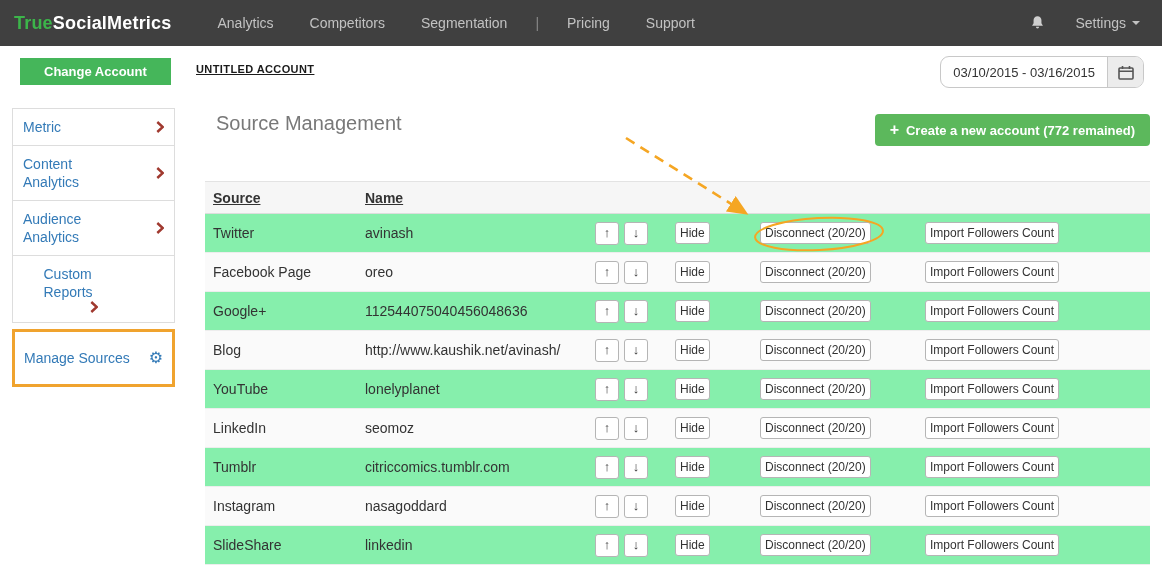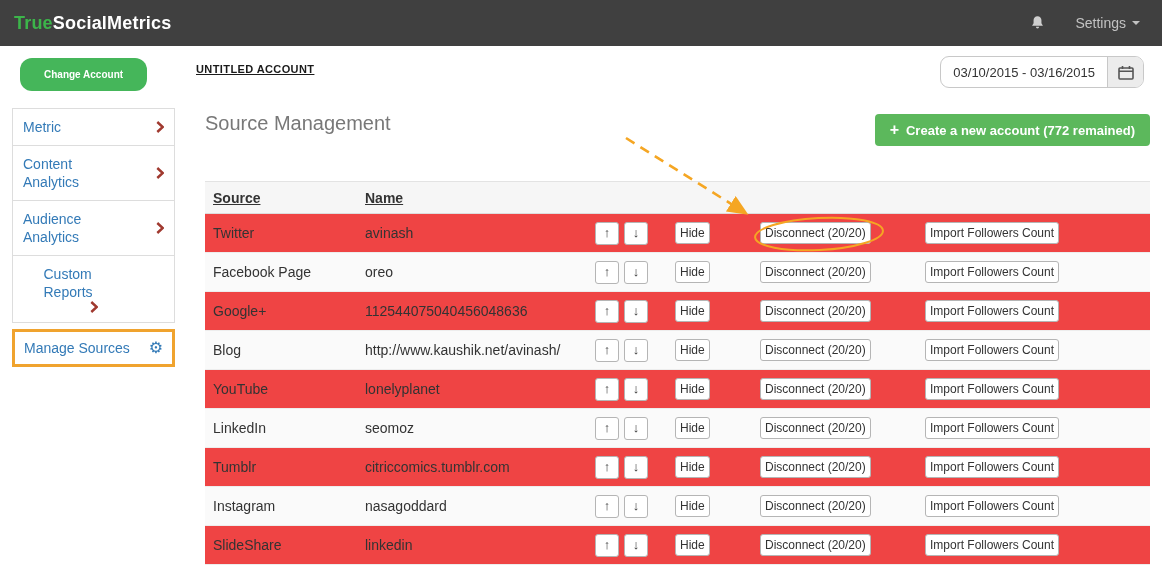--- a/index.html
+++ b/index.html
@@ -14,57 +14,57 @@
   .topnav { display:flex; margin-left:28px; align-items:center; }
   .nav-item { color:#c2c2c2; font-size:14px; padding:0 18px; cursor:pointer; }
   .nav-divider { color:#8a8a8a; font-size:14px; padding:0 10px; }
   .topbar-right { margin-left:auto; display:flex; align-items:center; margin-right:22px; gap:30px; }
   .bell { cursor:pointer; display:flex; align-items:center; }
   .settings { color:#c2c2c2; font-size:14px; cursor:pointer; display:flex; align-items:center; gap:6px; }
   .caret { width:0; height:0; border-left:4px solid transparent; border-right:4px solid transparent;
            border-top:4px solid #c2c2c2; display:inline-block; }
 
   
-  .btn-change { position:absolute; left:20px; top:58px; height:33px; padding:0 24px;
-                background:#45b65a; border:none; border-radius:12px; color:#fff;
-                font-size:10px; font-weight:bold; cursor:pointer; font-family:inherit; }
+  .btn-change { position:absolute; left:20px; top:58px; height:27px; padding:0 24px;
+                background:#45b65a; border:none; border-radius:0; color:#fff;
+                font-size:13px; font-weight:bold; cursor:pointer; font-family:inherit; }
   .account-title { position:absolute; left:196px; top:63px; font-size:11px; font-weight:bold;
                    color:#1a1a1a; text-decoration:underline; letter-spacing:.4px; }
   .daterange { position:absolute; right:18px; top:56px; height:32px; display:flex;
                border:1px solid #c8c8c8; border-radius:9px; overflow:hidden; background:#fff; cursor:pointer; }
   .daterange-text { padding:0 12px; font-size:13px; color:#333; display:flex; align-items:center; }
   .daterange-btn { width:36px; background:#ececec; border-left:1px solid #c8c8c8;
                    display:flex; align-items:center; justify-content:center; cursor:pointer; }
 
   
   .sidebar { position:absolute; left:12px; top:108px; width:163px; }
   .side-group { border:1px solid #ddd; background:#fff; }
   .side-item { display:flex; align-items:center; justify-content:space-between;
                padding:9px 10px; border-bottom:1px solid #ddd; cursor:pointer; background:#fff; }
   .side-item:last-child { border-bottom:none;flex-direction:column; }
   .side-label { color:#337ab7; font-size:14px; line-height:18px; width:100px; }
   .manage-box { margin-top:6px; border:3px solid #f0a32e; background:#fff;
                 display:flex; align-items:center; justify-content:space-between;
-                padding:7px 9px; cursor:pointer; }
+                padding:17px 9px; cursor:pointer; }
   .gear { color:#337ab7; font-size:16px; line-height:16px; }
 
   
-  .main-heading { position:absolute; left:205px; top:112px; font-size:20px; color:#787878; font-weight:500; }
+  .main-heading { position:absolute; left:216px; top:112px; font-size:20px; color:#787878; font-weight:500; }
   .btn-create { position:absolute; right:12px; top:114px; height:32px; padding:0 15px;
                 background:#5cb85c; border:none; border-radius:4px; color:#fff;
                 font-size:13px; font-weight:bold; display:flex; align-items:center; gap:7px;
                 cursor:pointer; font-family:inherit; }
   .plus { font-size:16px; font-weight:bold; }
 
   .table { position:absolute; left:205px; top:181px; width:945px; }
   .t-head { display:flex; align-items:center; height:33px; background:#f6f6f6;
             border-top:1px solid #e3e3e3; border-bottom:1px solid #ddd;
             font-size:14px; font-weight:bold; color:#333;text-decoration:underline; }
   .t-row { display:flex; align-items:center; height:39px; border-bottom:1px solid #ededed;
-           font-size:14px; color:#333; background:#ef4444; }
+           font-size:14px; color:#333; background:#86efac; }
   .t-row:nth-child(even) { background:#fafafa; }
   .col-source { width:160px; padding-left:8px; }
   .col-name   { width:230px; }
   .col-arrows { width:80px; display:flex; gap:5px; }
   .col-hide   { width:85px; }
   .col-disc   { width:165px; }
   .col-import { flex:1; }
 
   .btn-sm { background:#fff; border:1px solid #b5b5b5; border-radius:3px; color:#333;
             font-size:12px; padding:3px 4px; cursor:pointer; font-family:inherit; line-height:1.2; }
@@ -74,20 +74,28 @@
   
   .overlay { position:absolute; top:0; left:0; width:1162px; height:568px;
              pointer-events:none; z-index:40; }
 </style>
 </head>
 <body>
 
 <div class="topbar">
   <div class="logo">
     <span class="logo-green">True</span><span>SocialMetrics</span>
+  </div>
+  <div class="topnav">
+    <span class="nav-item">Analytics</span>
+    <span class="nav-item">Competitors</span>
+    <span class="nav-item">Segmentation</span>
+    <span class="nav-divider">|</span>
+    <span class="nav-item">Pricing</span>
+    <span class="nav-item">Support</span>
   </div>
   <div class="topbar-right">
     <span class="bell">
       <svg width="15" height="16" viewBox="0 0 16 17">
         <path d="M8 1.2c-2.6 0-4.2 1.9-4.2 4.3v3.2L2.2 11.4h11.6L12.2 8.7V5.5c0-2.4-1.6-4.3-4.2-4.3z" fill="#cfcfcf"></path>
         <path d="M6.3 12.6a1.7 1.7 0 0 0 3.4 0z" fill="#cfcfcf"></path>
       </svg>
     </span>
     <span class="settings">
       <span>Settings</span>

